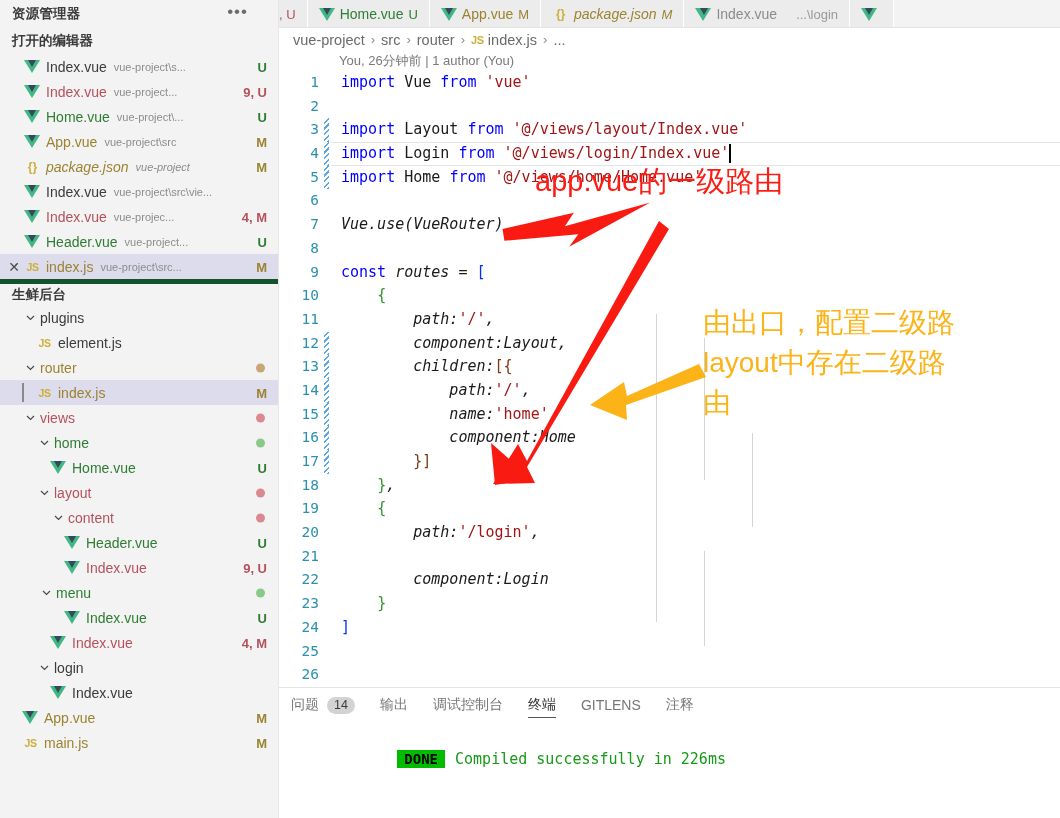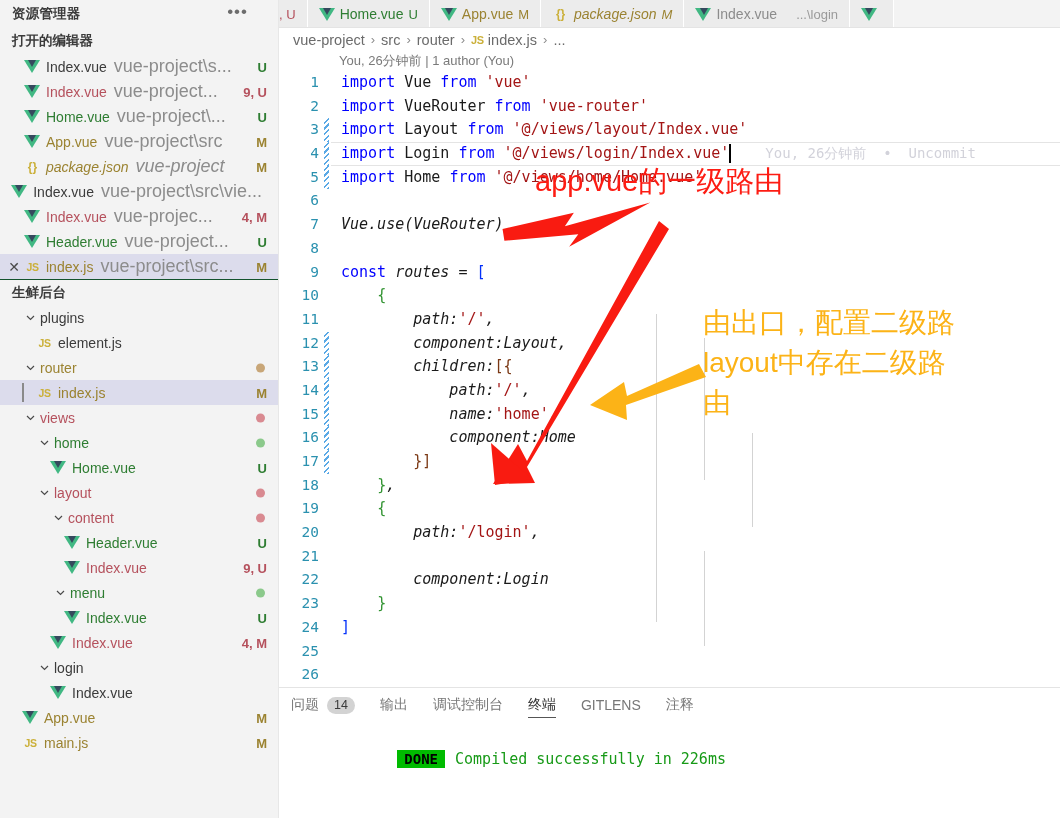--- a/index.html
+++ b/index.html
@@ -53,21 +53,21 @@
   }
   .sb-section-header {
     height: 26px;
     display: flex;
     align-items: center;
     padding-left: 12px;
     font-size: 13.5px;
     font-weight: 700;
     color: #3b3b3b;
   }
-  .sb-section-header.bordered-top { border-top: 1px solid #14532d; }
+  .sb-section-header.bordered-top { border-top: 5px solid #14532d; }
 
   .row {
     height: 25px;
     display: flex;
     align-items: center;
     position: relative;
     padding-right: 10px;
     white-space: nowrap;
     font-size: 14px;
   }
@@ -102,21 +102,21 @@
     font-size: 10.5px; font-weight: 700; color: #cbb03a;
     font-family: "Liberation Sans", sans-serif;
     text-align: center; letter-spacing: -.3px;
   }
   .icon-json {
     width: 17px; flex: 0 0 17px; margin-right: 5px;
     font-size: 12px; font-weight: 700; color: #cbb03a;
     text-align: center;
   }
   .fname { margin-right: 7px; }
-  .fpath { color: #8c8c8c; font-size: 18px; margin-right: 6px; }
+  .fpath { color: #8c8c8c; font-size: 11px; margin-right: 6px; }
   .badge {
     position: absolute; right: 11px; top: 50%;
     transform: translateY(-50%);
     font-size: 13px; font-weight: 600;
   }
   .chev {
     width: 16px; flex: 0 0 16px; margin-right: 2px;
     color: #4a4a4a; font-size: 10px;
     display: inline-flex; align-items: center; justify-content: center;
   }
@@ -496,21 +496,21 @@
         <div class="row" style="padding-left: 64px;">
           <span class="icon-vue"></span>
           <span class="fname" style="color: rgb(46, 125, 50);">Header.vue</span>
           <span class="badge" style="color: rgb(46, 125, 50);">U</span>
         </div>
         <div class="row" style="padding-left: 64px;">
           <span class="icon-vue"></span>
           <span class="fname" style="color: rgb(181, 81, 93);">Index.vue</span>
           <span class="badge" style="color: rgb(181, 81, 93);">9, U</span>
         </div>
-        <div class="row" style="padding-left: 52px;">
+        <div class="row" style="padding-left: 38px;">
           <span class="chev">
             <svg width="11" height="11" viewBox="0 0 11 11">
               <path d="M2 4 L5.5 7.5 L9 4" fill="none" stroke="#4a4a4a" stroke-width="1.2"></path>
             </svg>
           </span>
           <span class="fname" style="color: rgb(46, 125, 50);">menu</span>
           <span class="dot" style="background: rgb(139, 201, 139);"></span>
         </div>
         <div class="row" style="padding-left: 64px;">
           <span class="icon-vue"></span>
@@ -595,23 +595,23 @@
 
     <div class="editor" id="editor">
 
       <div class="iguide" style="left:377px; top:243px; height:308px;"></div>
       <div class="iguide" style="left:425px; top:267px; height:142px;"></div>
       <div class="iguide" style="left:425px; top:480px; height:95px;"></div>
       <div class="iguide" style="left:473px; top:362px; height:94px;"></div>
 
       <div id="codelines">
           <div class="codeline"><span class="ln">1</span><span class="gutter"></span><span class="codetext"><span class="k-kw">import </span><span class="k-id">Vue </span><span class="k-kw">from </span><span class="k-str">'vue'</span></span></div>
-          <div class="codeline"><span class="ln">2</span><span class="gutter"></span><span class="codetext"><span class="k-kw">import </span><span class="k-id">VueRouter </span><span class="k-kw">from </span><span class="k-str">'vue-router'</span></span></div>
+          <div class="codeline"><span class="ln">2</span><span class="gutter"></span></div>
           <div class="codeline"><span class="ln">3</span><span class="gutter mod"></span><span class="codetext"><span class="k-kw">import </span><span class="k-id">Layout </span><span class="k-kw">from </span><span class="k-str">'@/views/layout/Index.vue'</span></span></div>
-          <div class="codeline"><div class="line-box"></div><span class="ln">4</span><span class="gutter mod"></span><span class="codetext"><span class="k-kw">import </span><span class="k-id">Login </span><span class="k-kw">from </span><span class="k-str">'@/views/login/Index.vue'</span></span><span class="caret"></span><span class="blame">You, 26分钟前  •  Uncommit</span></div>
+          <div class="codeline"><div class="line-box"></div><span class="ln">4</span><span class="gutter mod"></span><span class="codetext"><span class="k-kw">import </span><span class="k-id">Login </span><span class="k-kw">from </span><span class="k-str">'@/views/login/Index.vue'</span></span><span class="caret"></span></div>
           <div class="codeline"><span class="ln">5</span><span class="gutter mod"></span><span class="codetext"><span class="k-kw">import </span><span class="k-id">Home </span><span class="k-kw">from </span><span class="k-str">'@/views/home/Home.vue'</span></span></div>
           <div class="codeline"><span class="ln">6</span><span class="gutter"></span><span class="codetext"></span></div>
           <div class="codeline"><span class="ln">7</span><span class="gutter"></span><span class="codetext"><span class="k-plain">Vue.use(VueRouter)</span></span></div>
           <div class="codeline"><span class="ln">8</span><span class="gutter"></span><span class="codetext"></span></div>
           <div class="codeline"><span class="ln">9</span><span class="gutter"></span><span class="codetext"><span class="k-kw">const </span><span class="k-plain">routes = </span><span class="k-brk">[</span></span></div>
           <div class="codeline"><span class="ln">10</span><span class="gutter"></span><span class="codetext"><span class="k-plain">    </span><span class="k-brk2">{</span></span></div>
           <div class="codeline"><span class="ln">11</span><span class="gutter"></span><span class="codetext"><span class="k-plain">        path:</span><span class="k-str">'/'</span><span class="k-plain">,</span></span></div>
           <div class="codeline"><span class="ln">12</span><span class="gutter mod"></span><span class="codetext"><span class="k-plain">        component:Layout,</span></span></div>
           <div class="codeline"><span class="ln">13</span><span class="gutter mod"></span><span class="codetext"><span class="k-plain">        children:</span><span class="k-brk3">[{</span></span></div>
           <div class="codeline"><span class="ln">14</span><span class="gutter mod"></span><span class="codetext"><span class="k-plain">            path:</span><span class="k-str">'/'</span><span class="k-plain">,</span></span></div>

